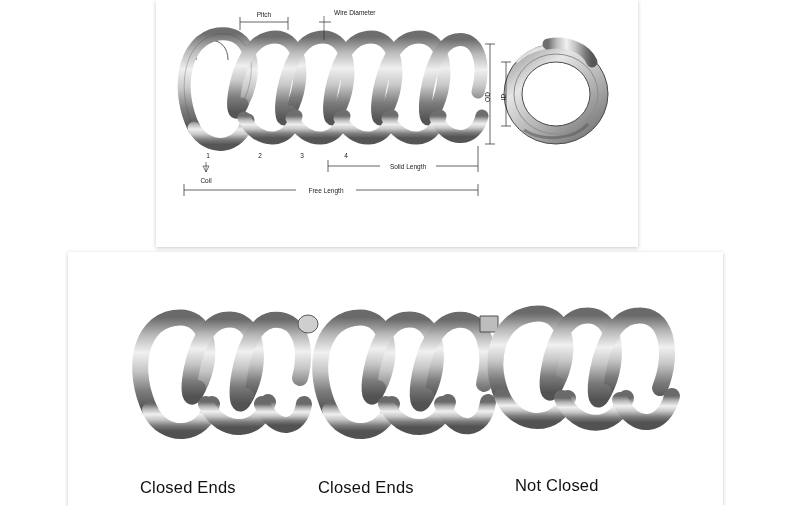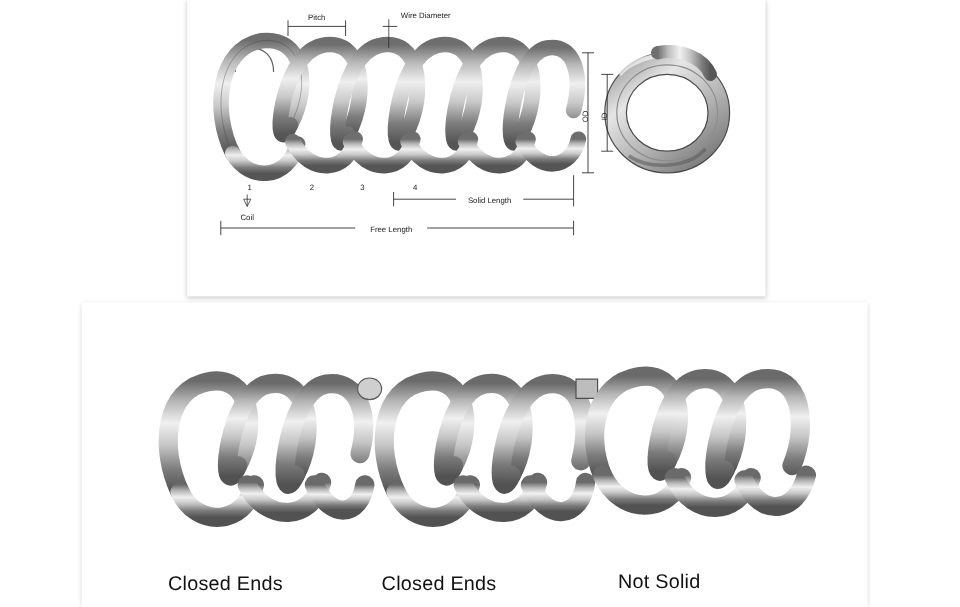--- a/index.html
+++ b/index.html
@@ -265,17 +265,17 @@
     <div>Closed Ends</div>
     
   </div>
 
   <div class="caption" id="cap-1">
     <div>Closed Ends</div>
     
   </div>
 
   <div class="caption" id="cap-2">
-    <div>Not Solid</div>
+    <div>Not Closed</div>
     
   </div>
 
 </div>
 
 </body></html>

